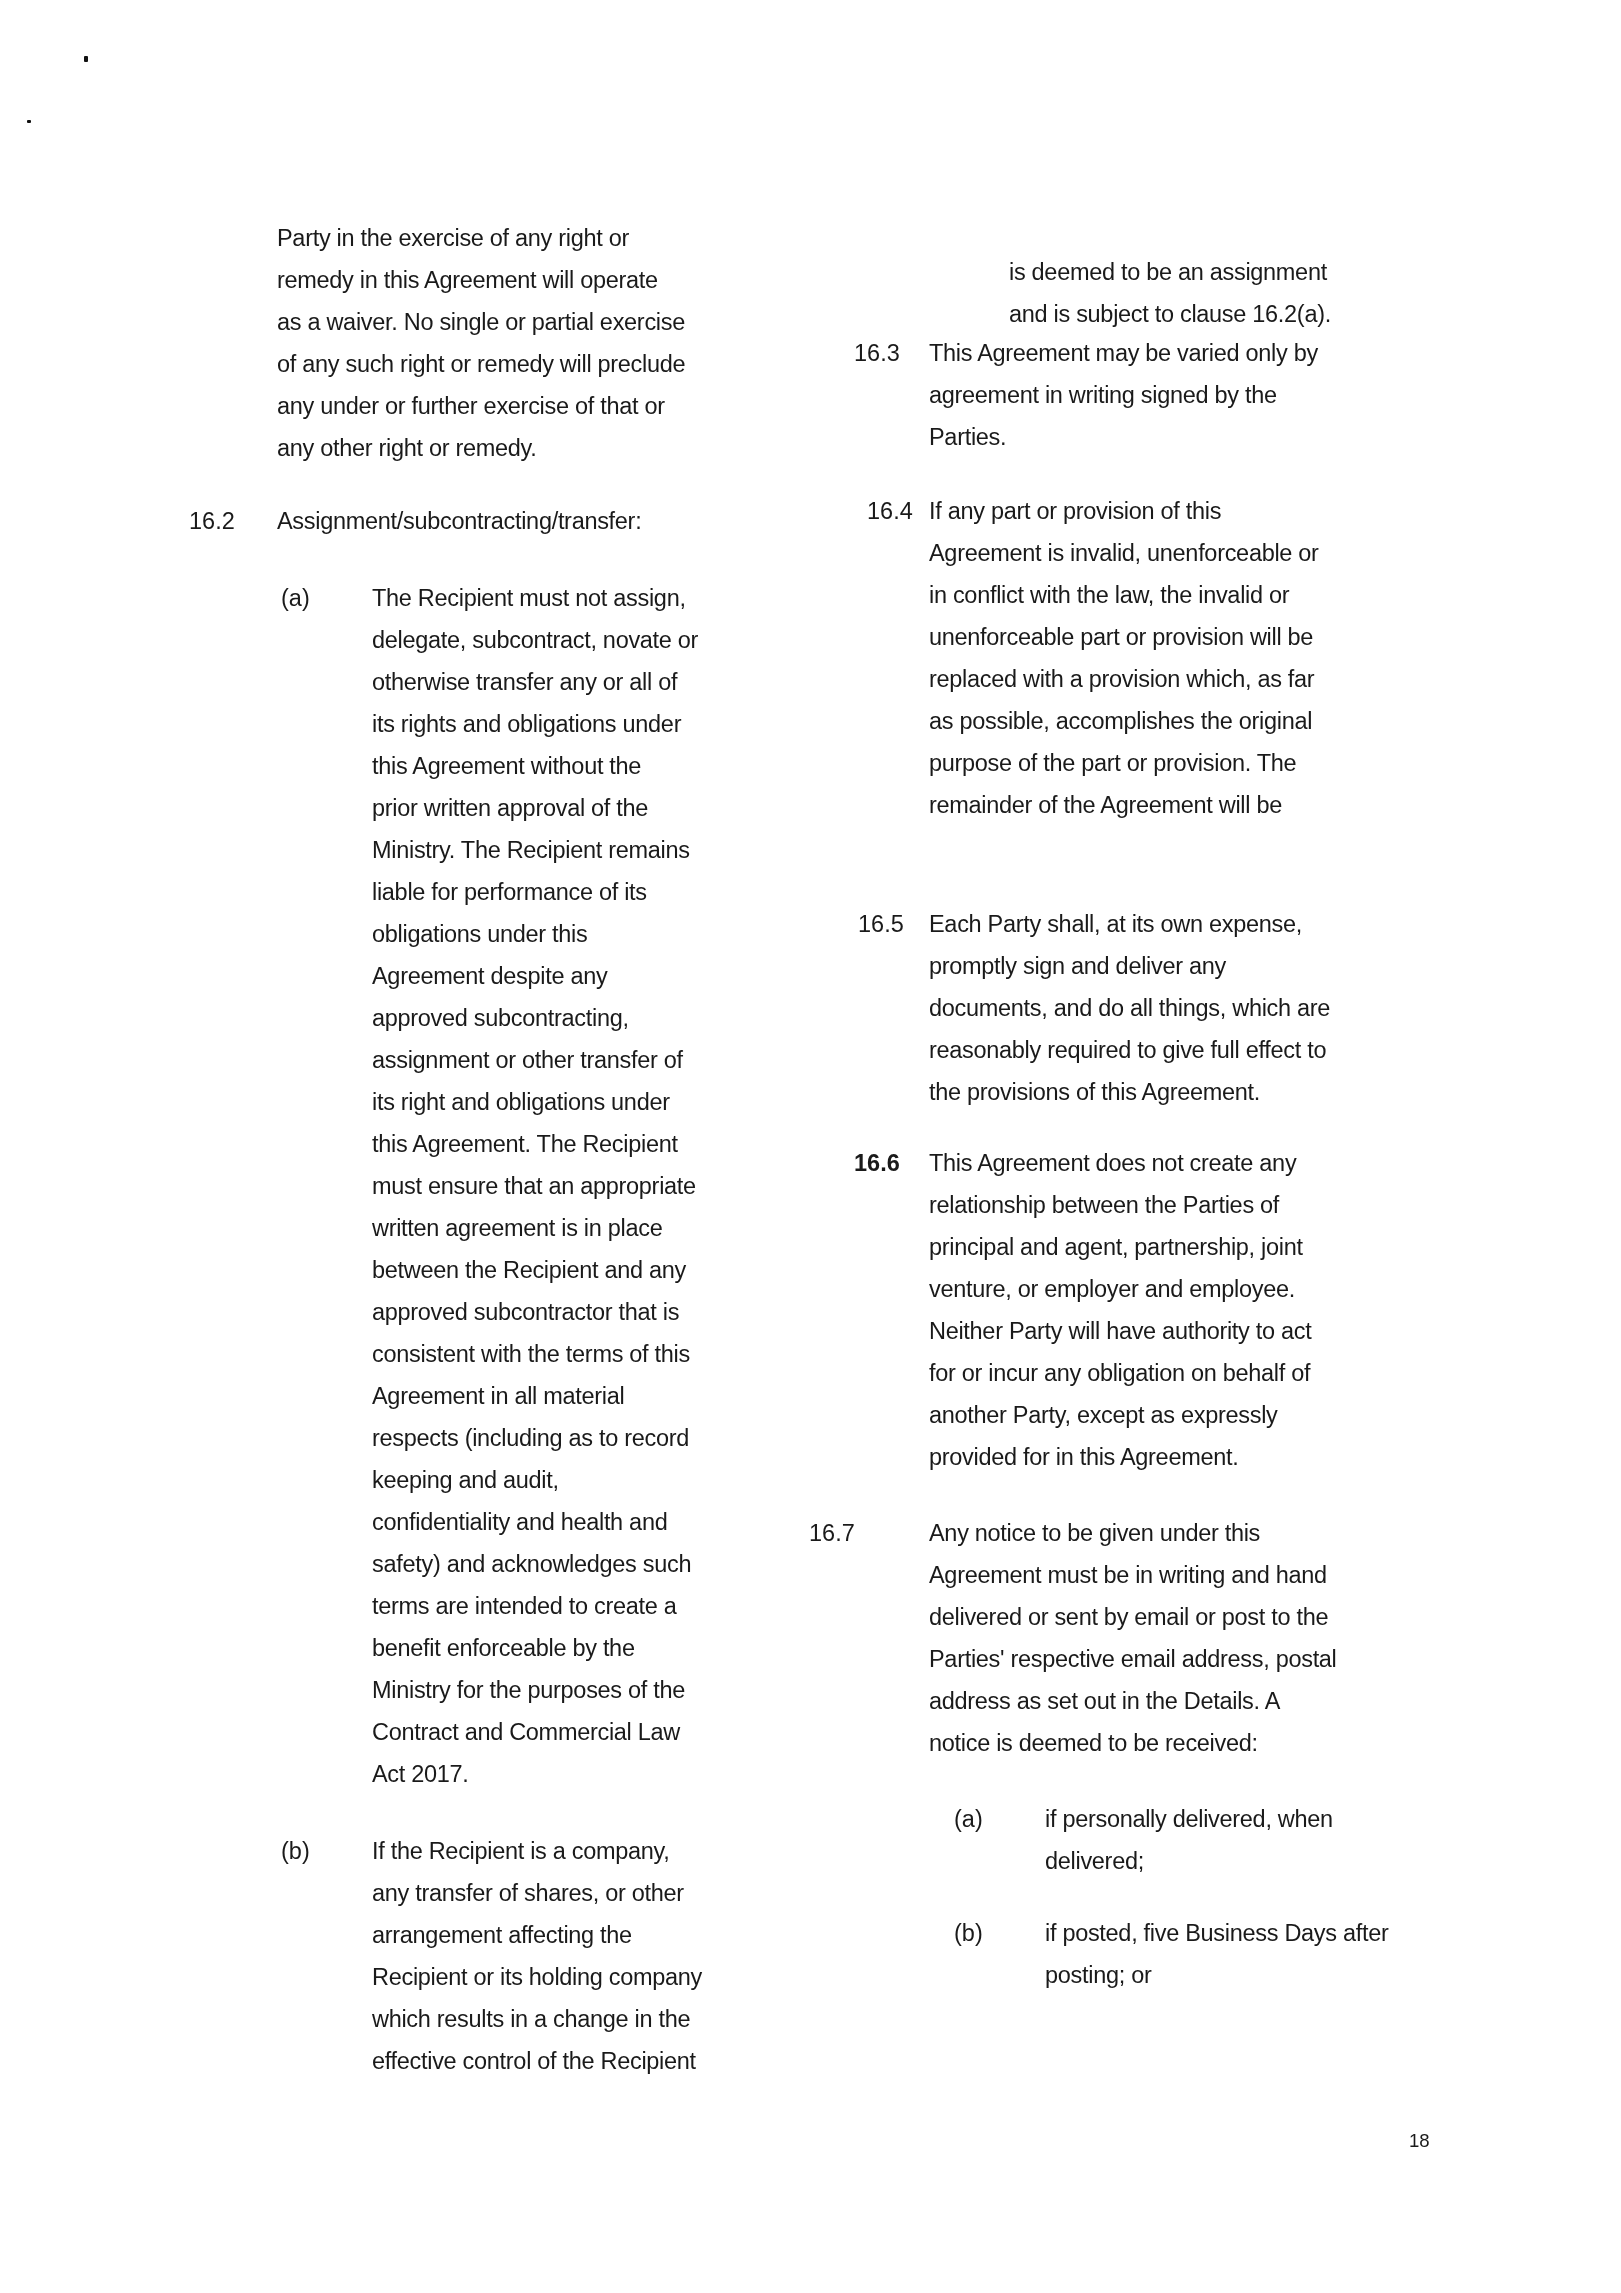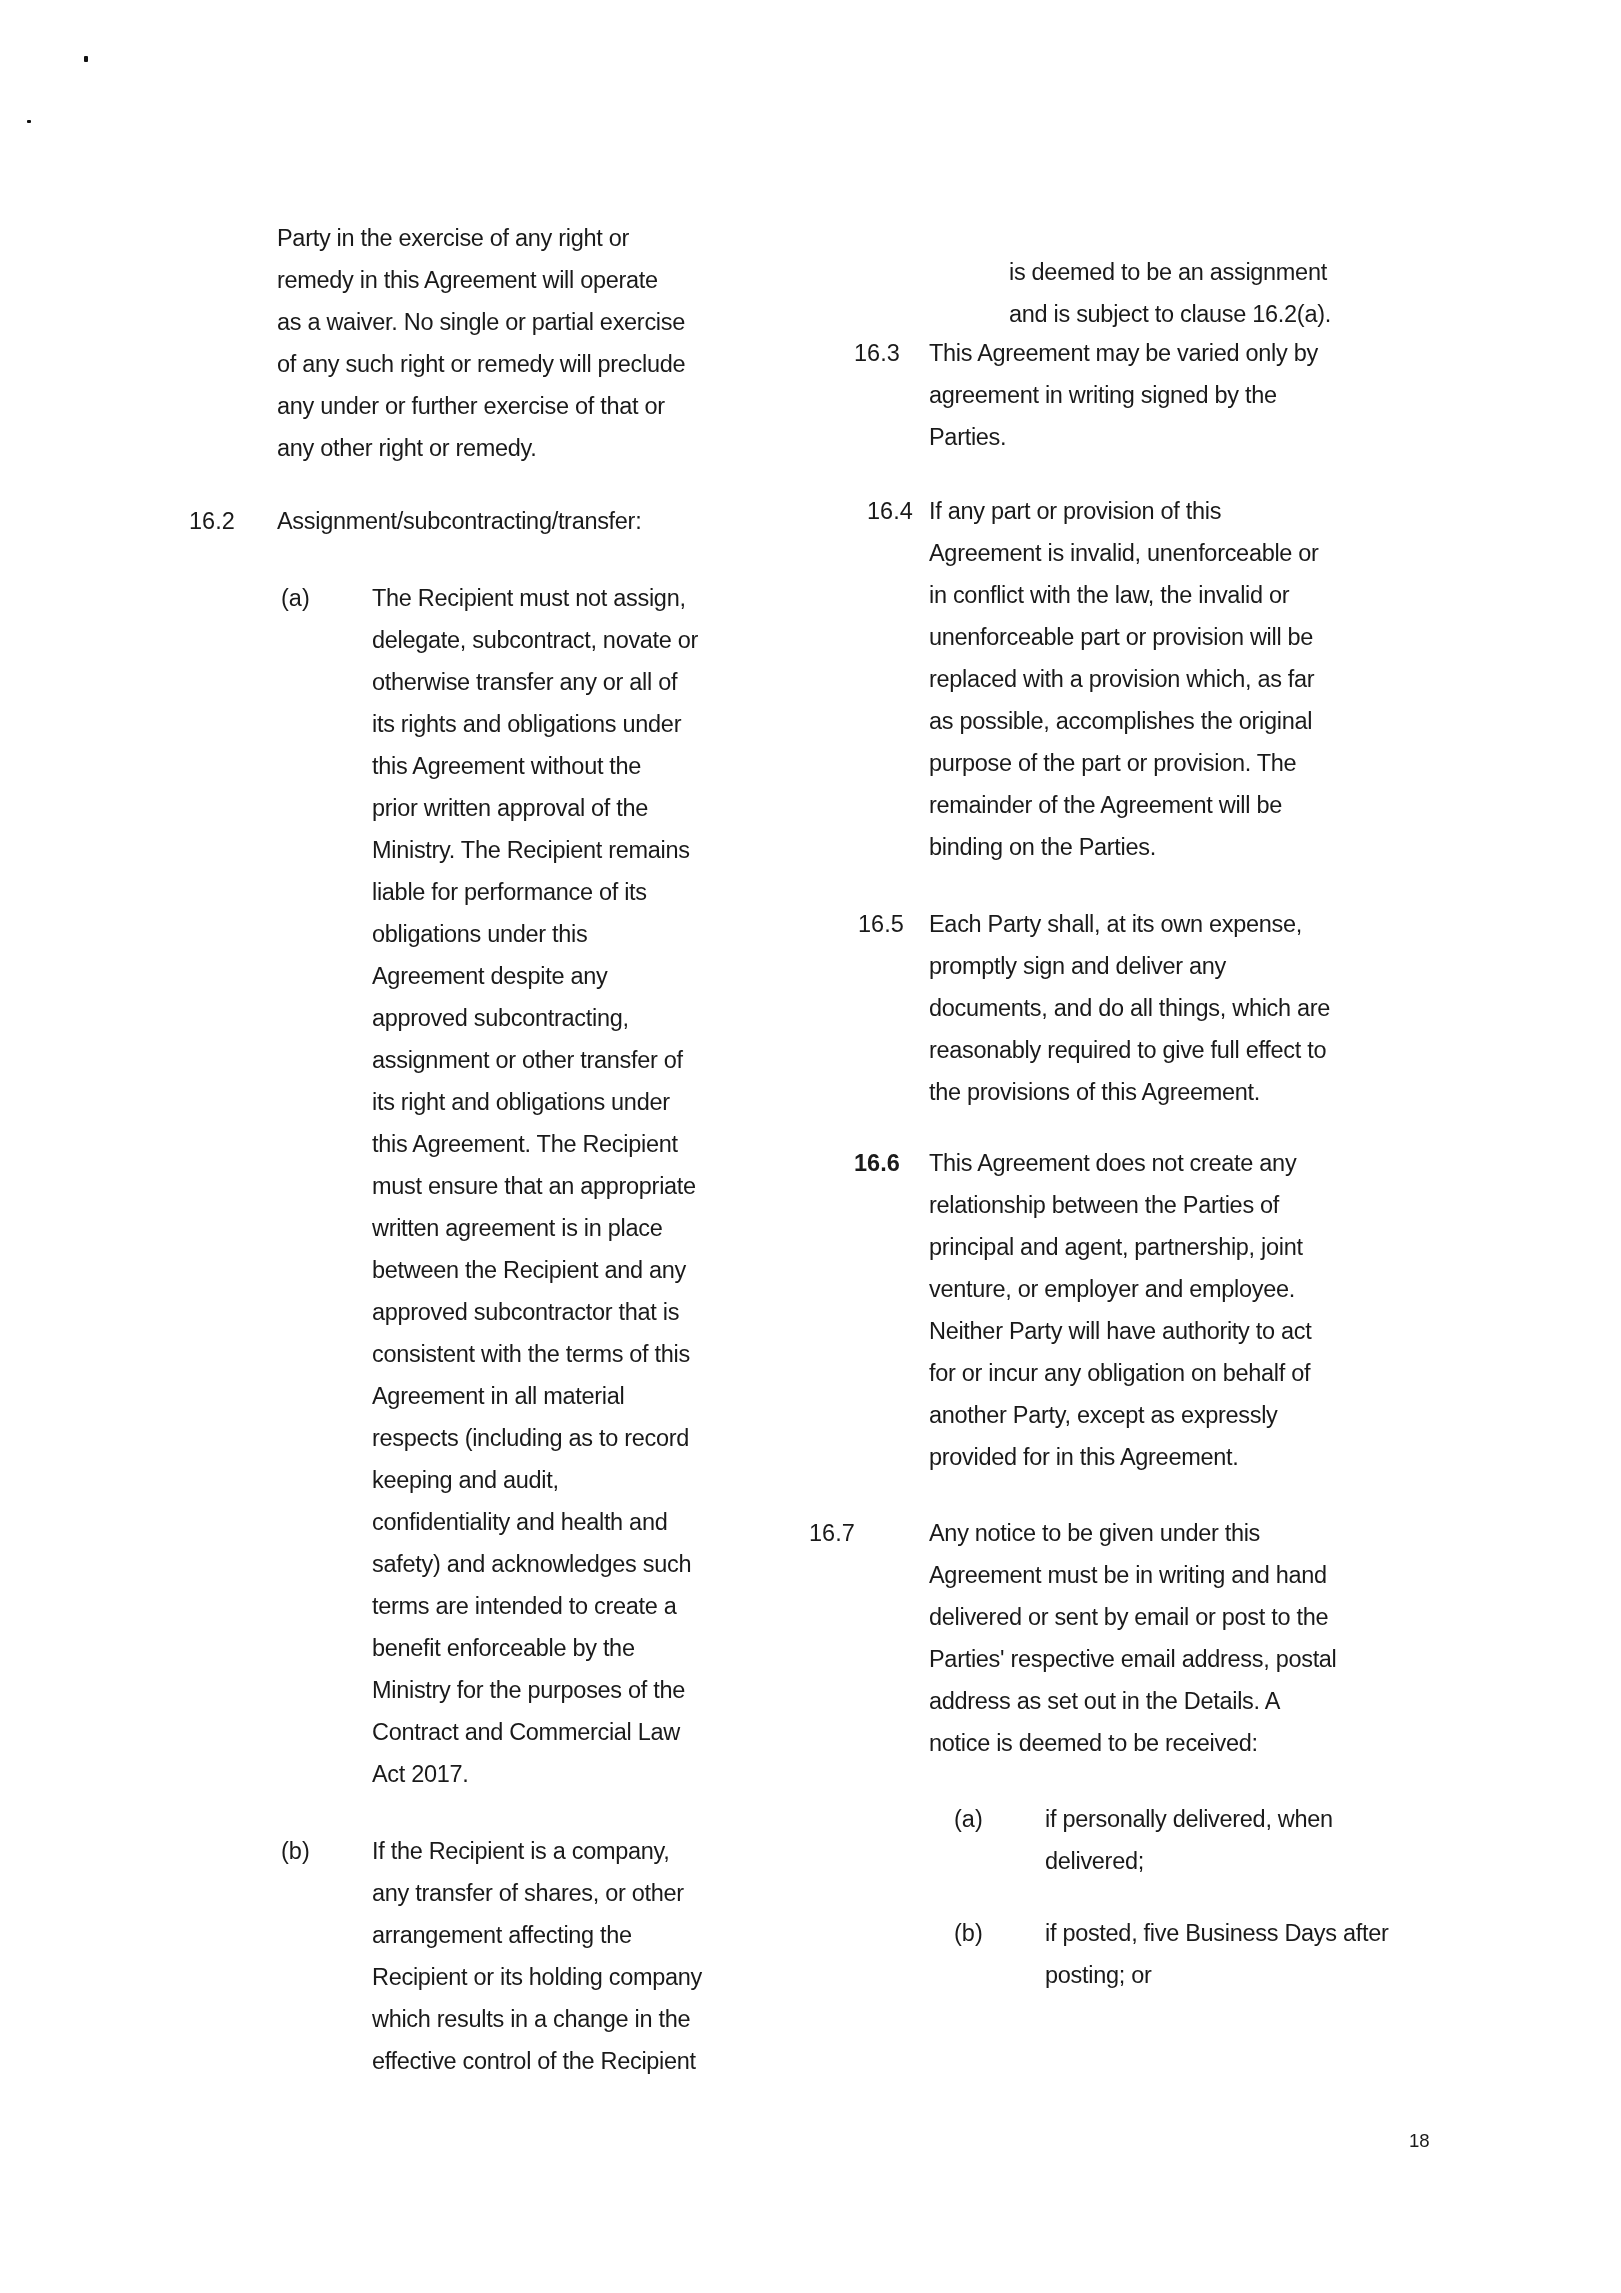--- a/index.html
+++ b/index.html
@@ -89,21 +89,20 @@
 <div class="num" style="left:854px;top:490px;margin-left:13px;">16.4</div>
 <div class="blk" style="left:929px;top:490px;">
     <span class="line">If any part or provision of this</span>
     <span class="line">Agreement is invalid, unenforceable or</span>
     <span class="line">in conflict with the law, the invalid or</span>
     <span class="line">unenforceable part or provision will be</span>
     <span class="line">replaced with a provision which, as far</span>
     <span class="line">as possible, accomplishes the original</span>
     <span class="line">purpose of the part or provision.  The</span>
     <span class="line">remainder of the Agreement will be</span>
-    <span class="line">binding on the Parties.</span>
   </div>
 
 <div class="num" style="left:858px;top:903px;">16.5</div>
 <div class="blk" style="left:929px;top:903px;">
     <span class="line">Each Party shall, at its own expense,</span>
     <span class="line">promptly sign and deliver any</span>
     <span class="line">documents, and do all things, which are</span>
     <span class="line">reasonably required to give full effect to</span>
     <span class="line">the provisions of this Agreement.</span>
   </div>

